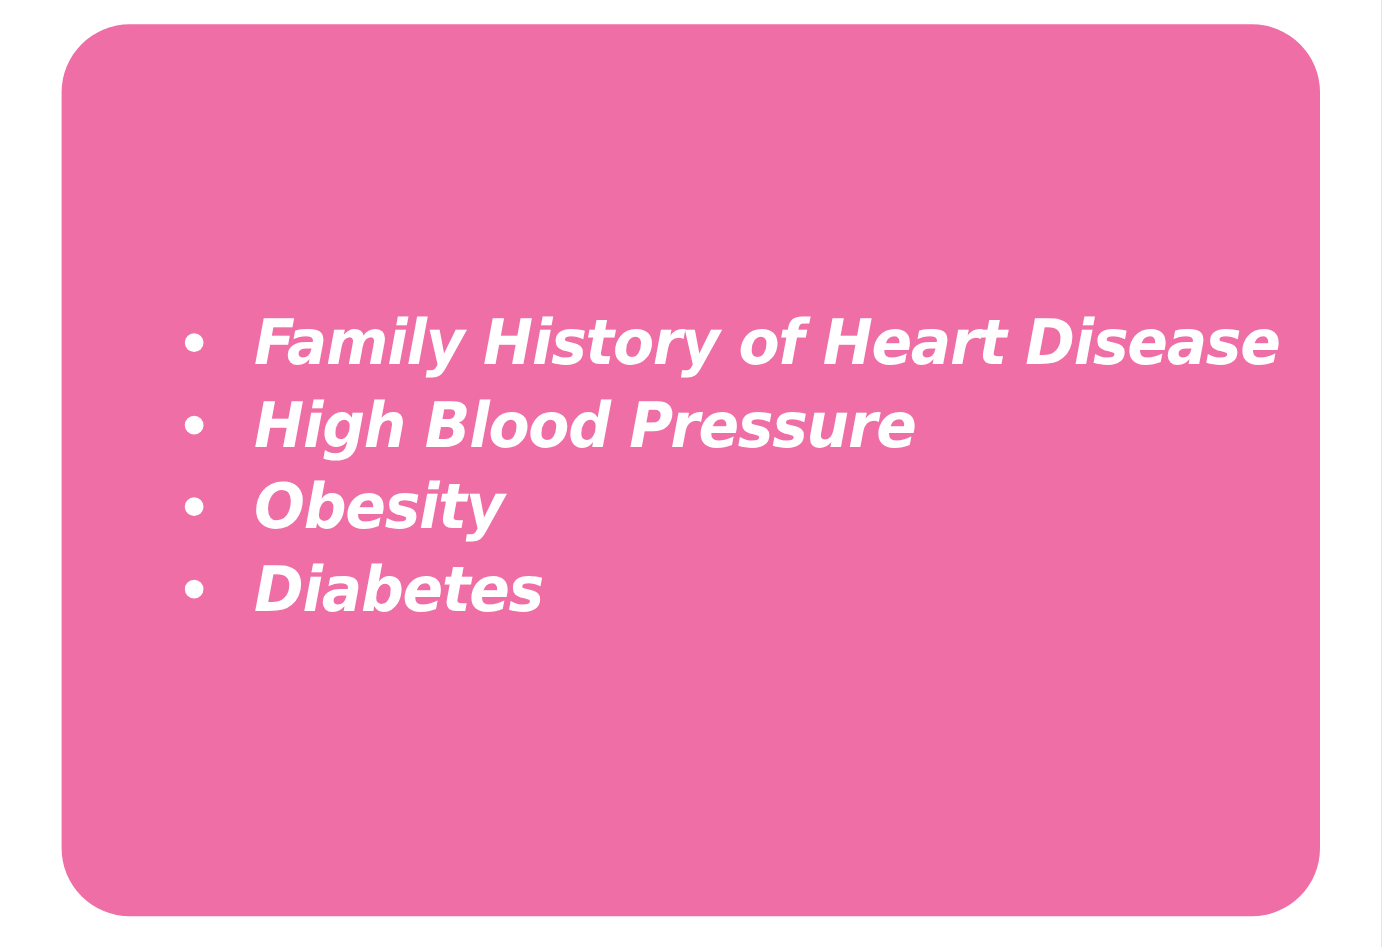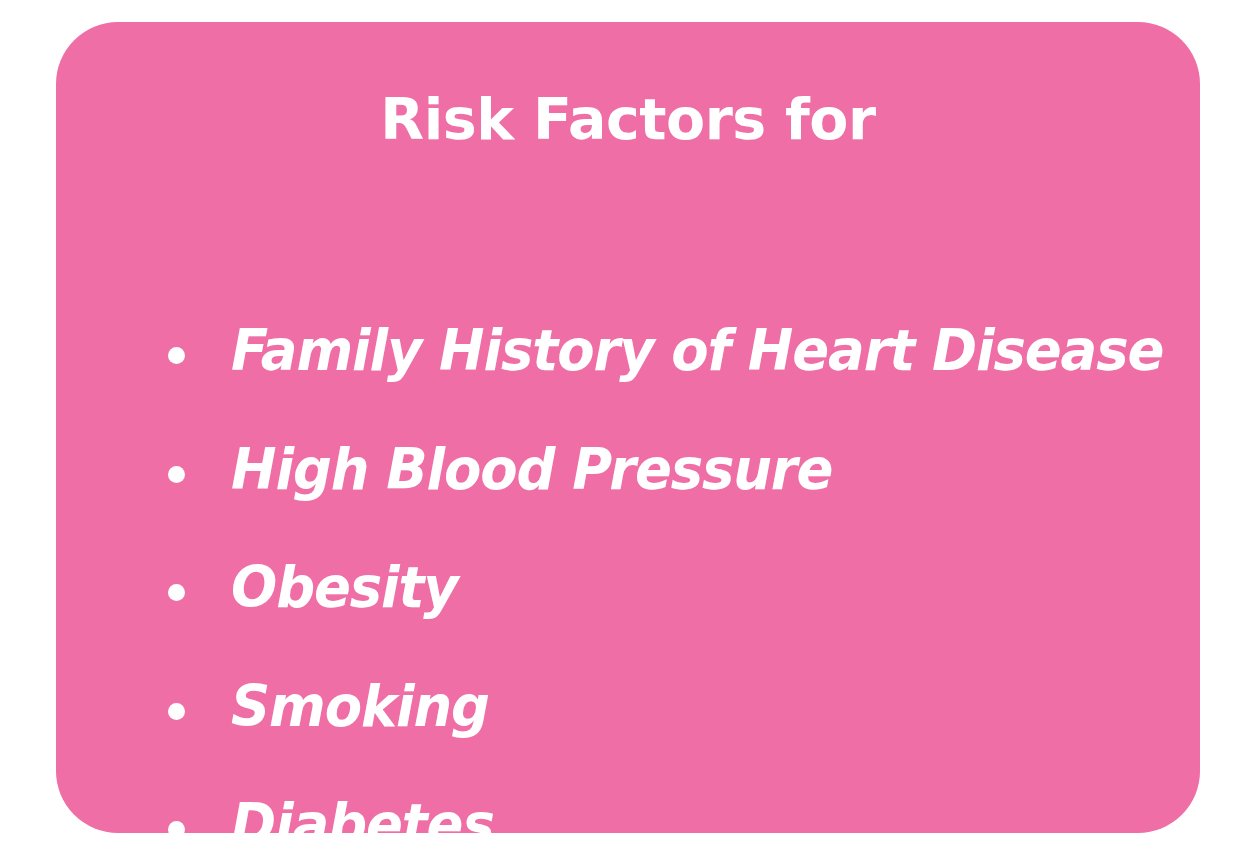--- a/index.html
+++ b/index.html
@@ -62,24 +62,23 @@
     width: 1080px;
     margin: 0;
     padding: 0;
     list-style: none;
   }
 
   .risk-item {
     position: relative;
     height: 74.5px;
     display: flex;
-    align-items: flex-start;
+    align-items: center;
     padding-left: 119px;
     box-sizing: border-box;
-    margin-top: 44px;
   }
 
   .bullet-dot {
     position: absolute;
     left: 56px;
     top: 50%;
     margin-top: -9px;
     width: 17px;
     height: 17px;
     background: #ffffff;
@@ -100,45 +99,40 @@
   }
 </style>
 </head>
 <body>
 
 <div id="slide-root">
 
   <div id="info-card">
 
     <div id="card-title">
-      <span class="title-line">Risk Factors for</span>
     </div>
 
     <ul id="risk-factor-list">
 
       <li class="risk-item">
         <span class="bullet-dot"></span>
         <span class="risk-label">Family History of Heart Disease</span>
       </li>
 
 
       <li class="risk-item">
         <span class="bullet-dot"></span>
         <span class="risk-label">High Blood Pressure</span>
       </li>
 
       <li class="risk-item">
         <span class="bullet-dot"></span>
         <span class="risk-label">Obesity</span>
       </li>
 
-      <li class="risk-item">
-        <span class="bullet-dot"></span>
-        <span class="risk-label">Smoking</span>
-      </li>
 
       <li class="risk-item">
         <span class="bullet-dot"></span>
         <span class="risk-label">Diabetes</span>
       </li>
 
     </ul>
 
   </div>
 

